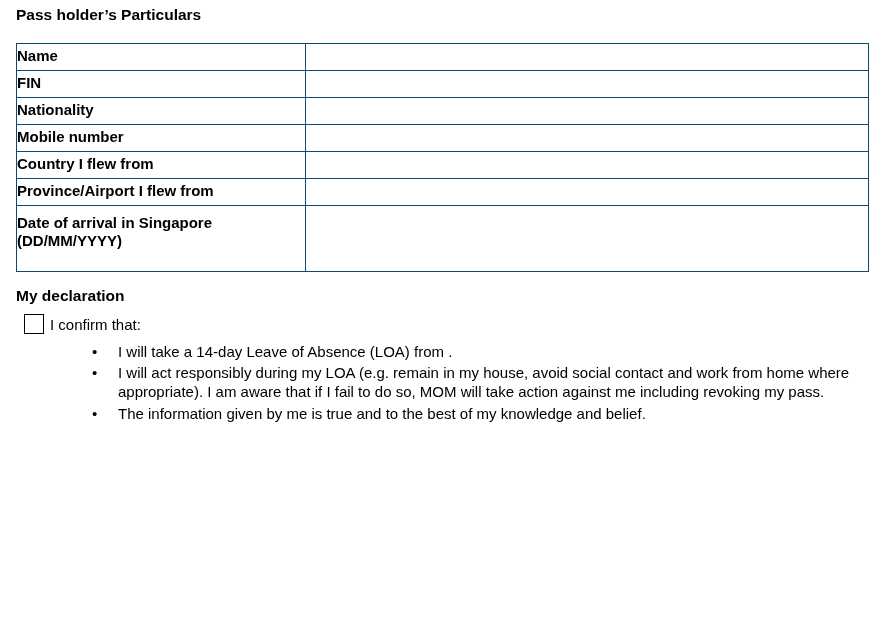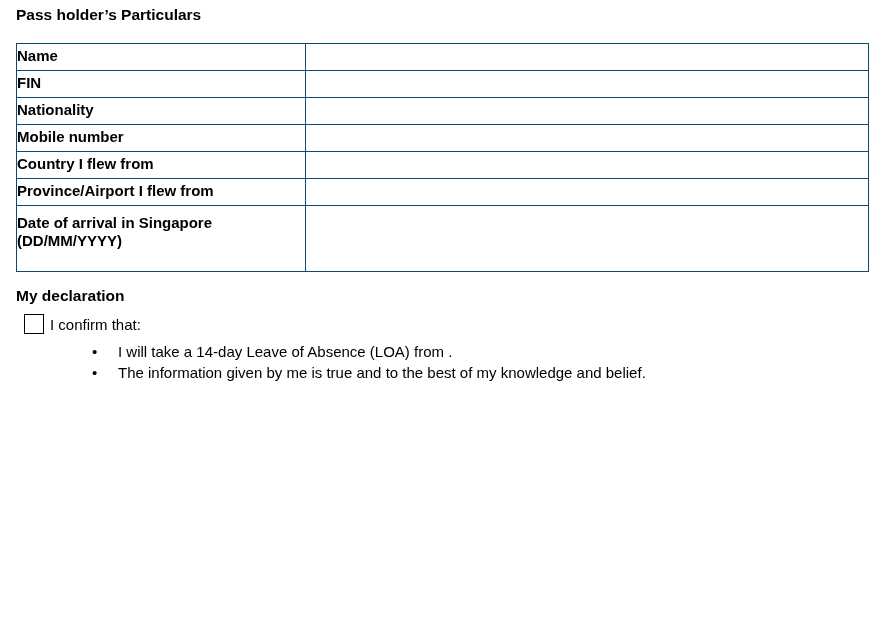--- a/index.html
+++ b/index.html
@@ -149,16 +149,17 @@
 
   <div class="decl-heading">My declaration</div>
 
   <div class="confirm-row">
     <div class="checkbox"></div>
     <div class="confirm-text">I confirm that:</div>
   </div>
 
   <ul class="decl-list">
     <li>I will take a 14-day Leave of Absence (LOA) from                              .</li>
+    <li>I will act responsibly during my LOA (e.g. remain in my house, avoid social contact and work from home where appropriate). I am aware that if I fail to do so, MOM will take action against me including revoking my pass.</li>
     <li>The information given by me is true and to the best of my knowledge and belief.</li>
   </ul>
 
 </div>
 
 </body></html>

